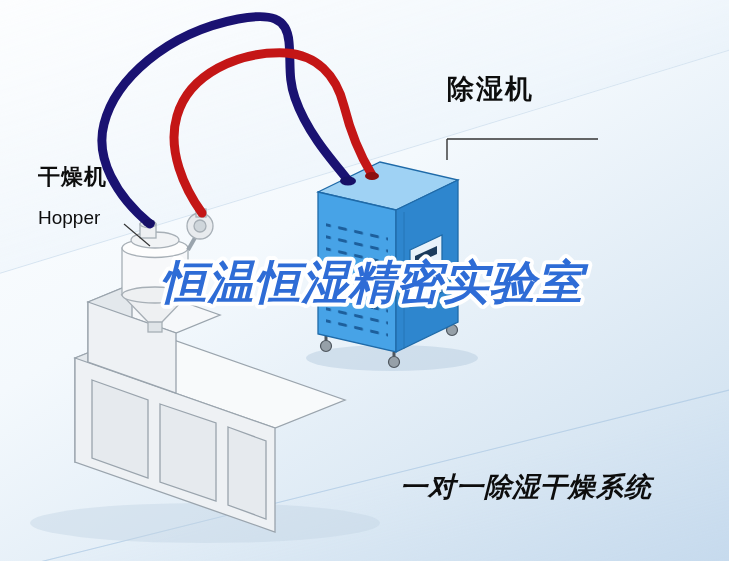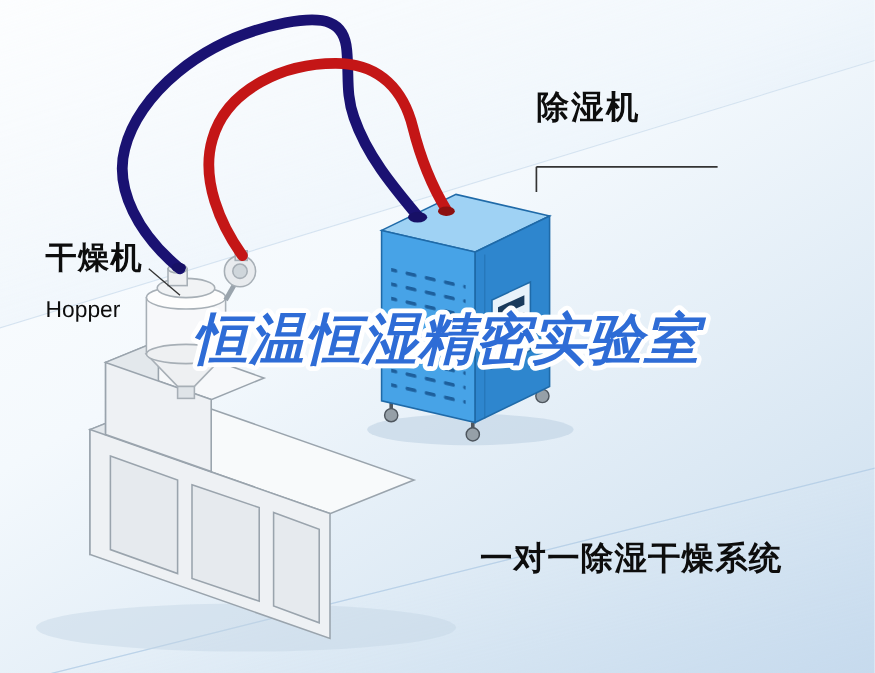--- a/index.html
+++ b/index.html
@@ -17,26 +17,26 @@
   .swoosh-bottom{
     width:980px;height:380px;left:-60px;top:470px;transform:rotate(-14deg);
     background:linear-gradient(to top,rgba(186,210,234,.55),rgba(225,238,249,.05));
     border-top:1px solid rgba(160,192,222,.4);
   }
   svg.scene{position:absolute;left:0;top:0;}
   .lbl{position:absolute;color:#0d0d0d;line-height:1.15;}
   .lbl .zh{font-weight:700;display:block;}
   .lbl .en{display:block;}
   .lbl-dryer{left:38px;top:164px;width:100px;}
-  .lbl-dryer .zh{font-size:26px;letter-spacing:1px;margin-top:36px;}
+  .lbl-dryer .zh{font-size:22px;letter-spacing:1px;}
   .lbl-dryer .en{font-size:19px;margin-top:18px;}
   .lbl-dehum{left:447px;top:74px;width:152px;}
   .lbl-dehum .zh{font-size:27px;letter-spacing:2px;}
   .lbl-dehum .en{font-size:20px;margin-top:4px;}
-  .lbl-caption{left:400px;top:450px;width:300px;}
+  .lbl-caption{left:400px;top:472px;width:300px;font-style:italic;}
   .lbl-caption .zh{font-size:27px;letter-spacing:1px;}
   .lbl-caption .en{font-size:20px;margin-top:8px;font-family:"Liberation Serif",serif;}
 </style>
 </head>
 <body>
 
 <div class="stage">
 
   <div class="swoosh swoosh-top"></div>
   <div class="swoosh swoosh-bottom"></div>

